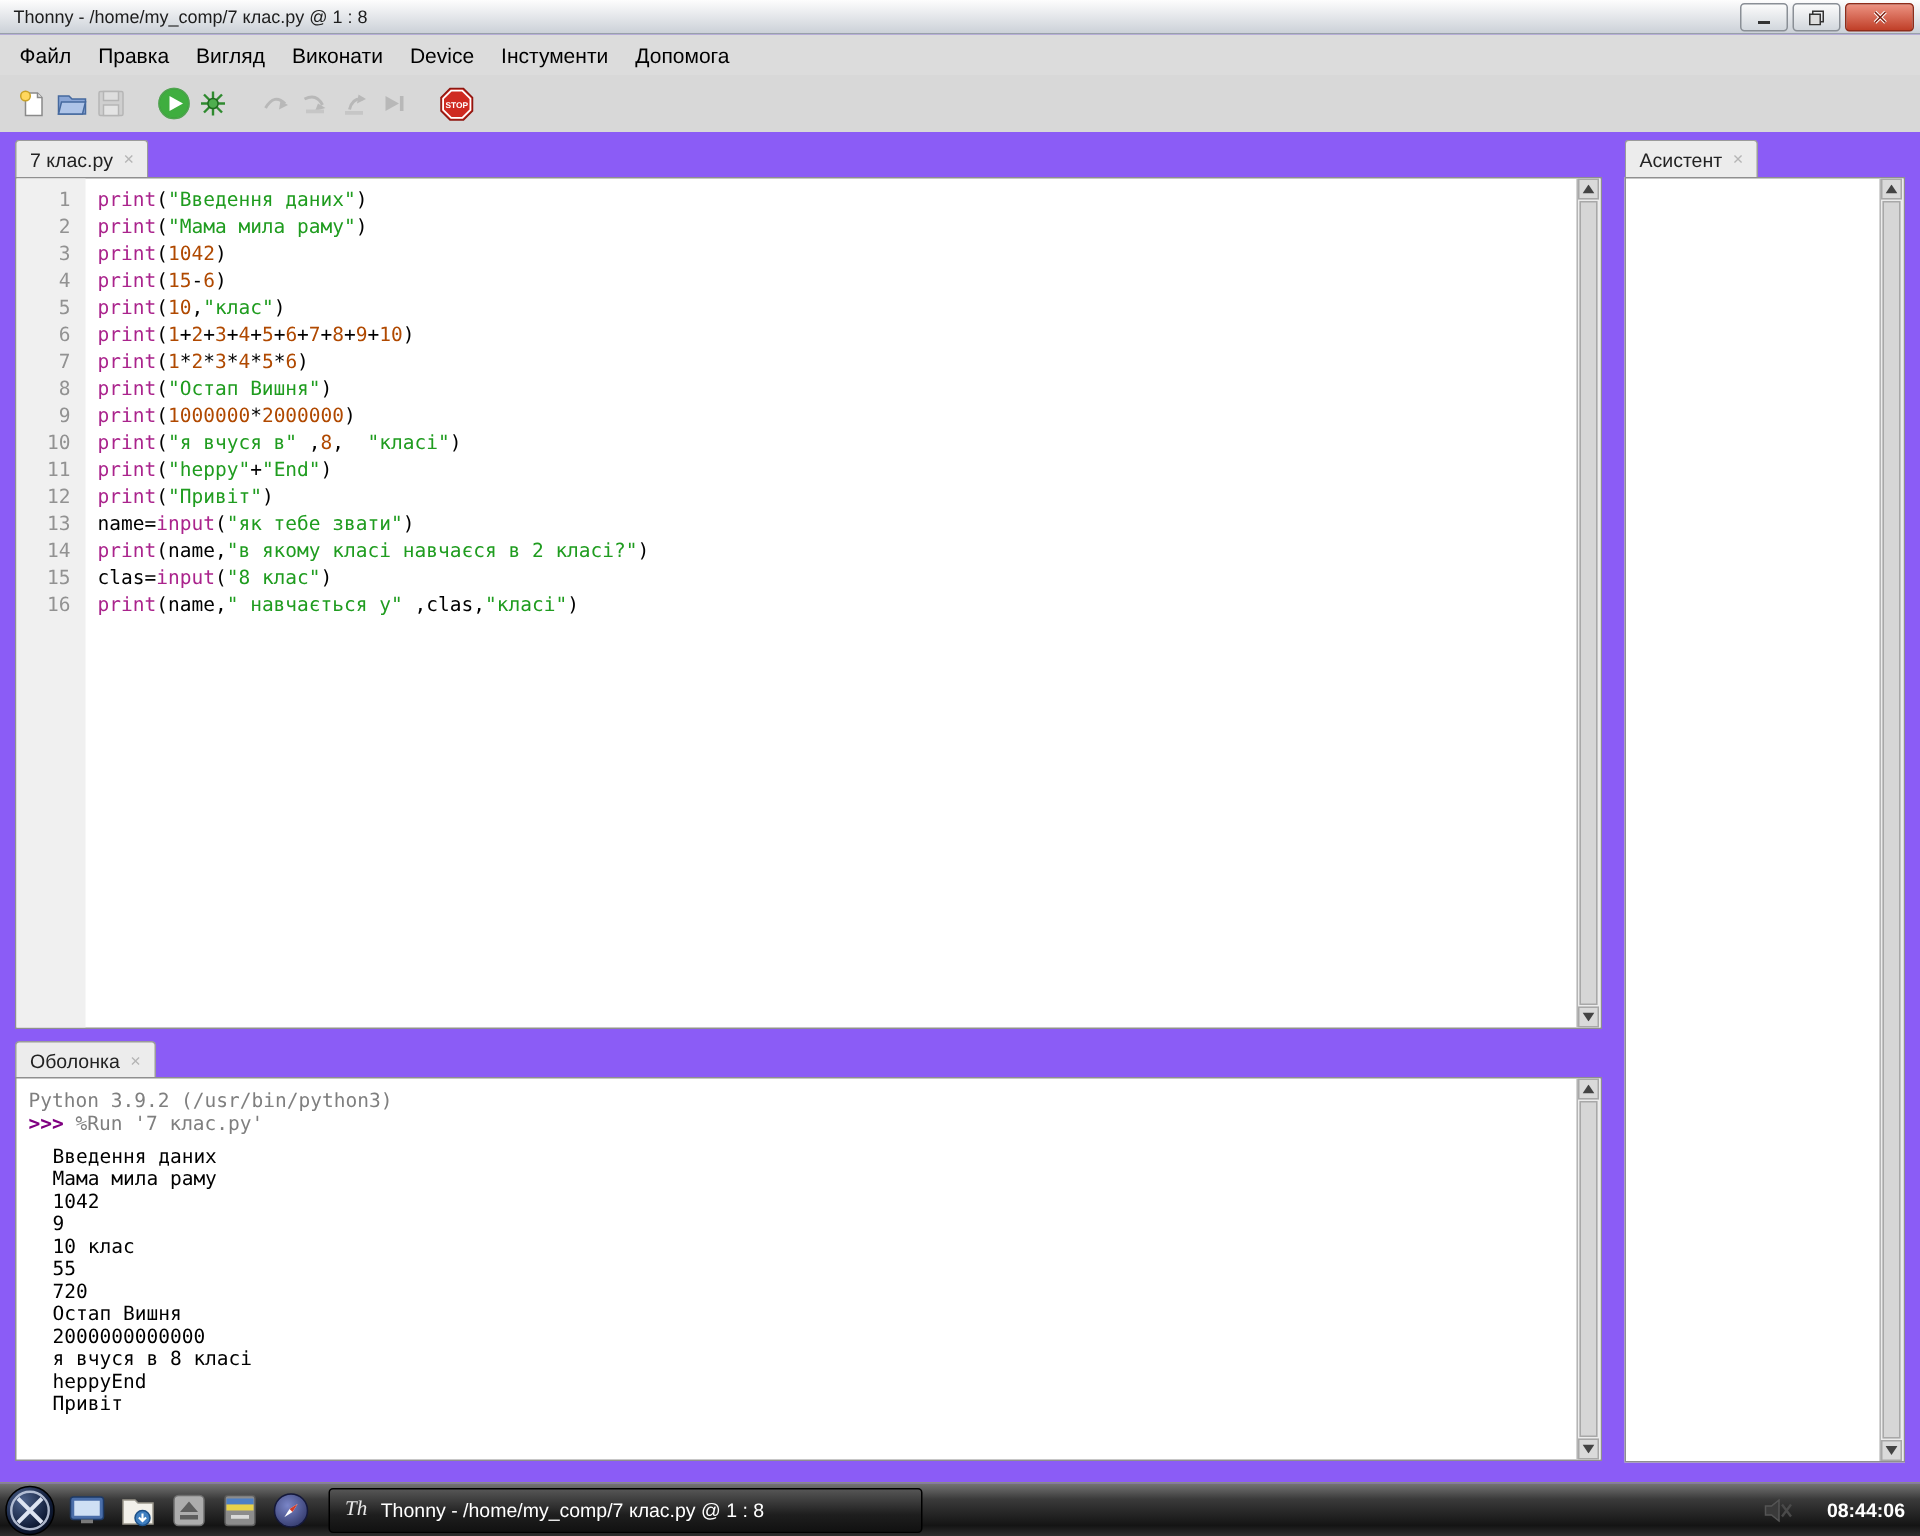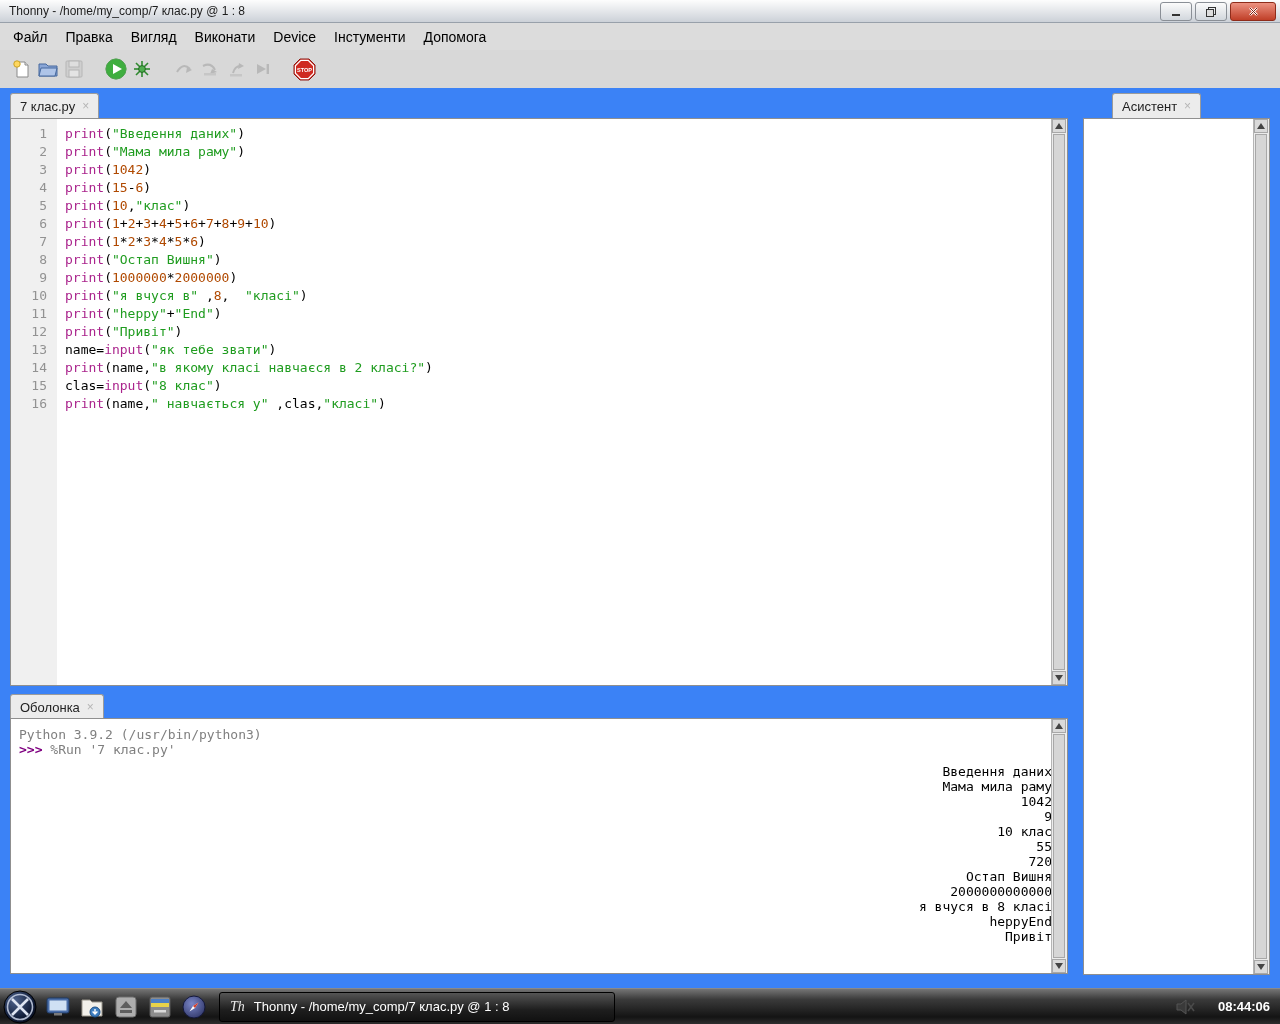--- a/index.html
+++ b/index.html
@@ -1,16 +1,16 @@
 <!DOCTYPE html>
 <html style="--c-func: #AA238C; --c-string: #1F9C1F; --c-number: #B04900; --c-prompt: #7F0080; --c-banner: #7F7F7F; --c-run: #2E9E2E; --c-stop: #CC2222;"><head>
 <meta charset="utf-8">
 <style>
   html,body{margin:0;padding:0;}
-  .screen{position:relative;width:1280px;height:1024px;background:#3b82f6;overflow:hidden;
+  .screen{position:relative;width:1280px;height:1024px;background:#8b5cf6;overflow:hidden;
           font-family:"Liberation Sans",sans-serif;}
 
   
   .titlebar{position:absolute;left:0;top:0;width:1280px;height:22px;
             background:linear-gradient(#fdfdfd,#ccd1d8);border-bottom:1px solid #98a0aa;
             display:flex;align-items:center;}
   .title-text{font-size:12px;color:#1d1d1d;padding-left:9px;}
   .win-buttons{position:absolute;right:4px;top:2px;display:flex;gap:3px;}
   .win-btn{width:30px;height:17px;border:1px solid #8a8f96;border-radius:3px;
            background:linear-gradient(#fbfbfb,#d2d7dd);display:flex;align-items:center;justify-content:center;}
@@ -61,21 +61,21 @@
           top:15px;bottom:15px;box-sizing:border-box;}
 
   
   .shell-body{position:absolute;left:0;top:0;right:15px;bottom:0;overflow:hidden;
               font:13px "DejaVu Sans Mono",monospace;padding:8px 0 0 8px;}
   .sh-line{line-height:15px;white-space:pre;}
   .sh-banner{color:var(--c-banner);}
   .sh-prompt{color:var(--c-prompt);font-weight:bold;}
   .sh-cmd{color:var(--c-banner);}
   .sh-cmdline{margin-bottom:7px;}
-  .sh-out{color:#000;padding-left:16px;text-align:right;}
+  .sh-out{color:#000;padding-left:16px;}
   .sh-pending{margin-top:6px;}
 
   
   .taskbar{position:absolute;left:0;top:988px;width:1280px;height:36px;
            background:linear-gradient(#757575,#3a3a3a 30%,#141414 80%,#2e2e2e);
            border-top:1px solid #8a8a8a;display:flex;align-items:center;box-sizing:border-box;}
   .tb-logo{width:34px;height:34px;margin-left:3px;flex:0 0 auto;}
   .tray-icon{width:26px;height:26px;margin-left:8px;display:flex;align-items:center;justify-content:center;flex:0 0 auto;}
   .task-btn{margin-left:12px;height:30px;width:396px;background:linear-gradient(#555,#1e1e1e 60%,#111);
             border:1px solid #000;border-radius:3px;display:flex;align-items:center;gap:9px;
@@ -249,21 +249,21 @@
         </div>
       <div class="vthumb"></div>
       <div class="varrow down">
           <svg width="8" height="6">
             <path d="M0 0 L8 0 L4 6 z" fill="#444"></path>
           </svg>
         </div>
     </div>
   </div>
 
-  <div class="tab" style="left:1112px;top:93px;justify-content:center;">
+  <div class="tab" style="left:1083px;top:93px;justify-content:center;">
     <span>Асистент</span>
     <span class="close">×</span>
   </div>
   <div class="panel" id="assistant-panel">
     <div class="vscroll">
       <div class="varrow up">
           <svg width="8" height="6">
             <path d="M4 0 L8 6 L0 6 z" fill="#444"></path>
           </svg>
         </div>

